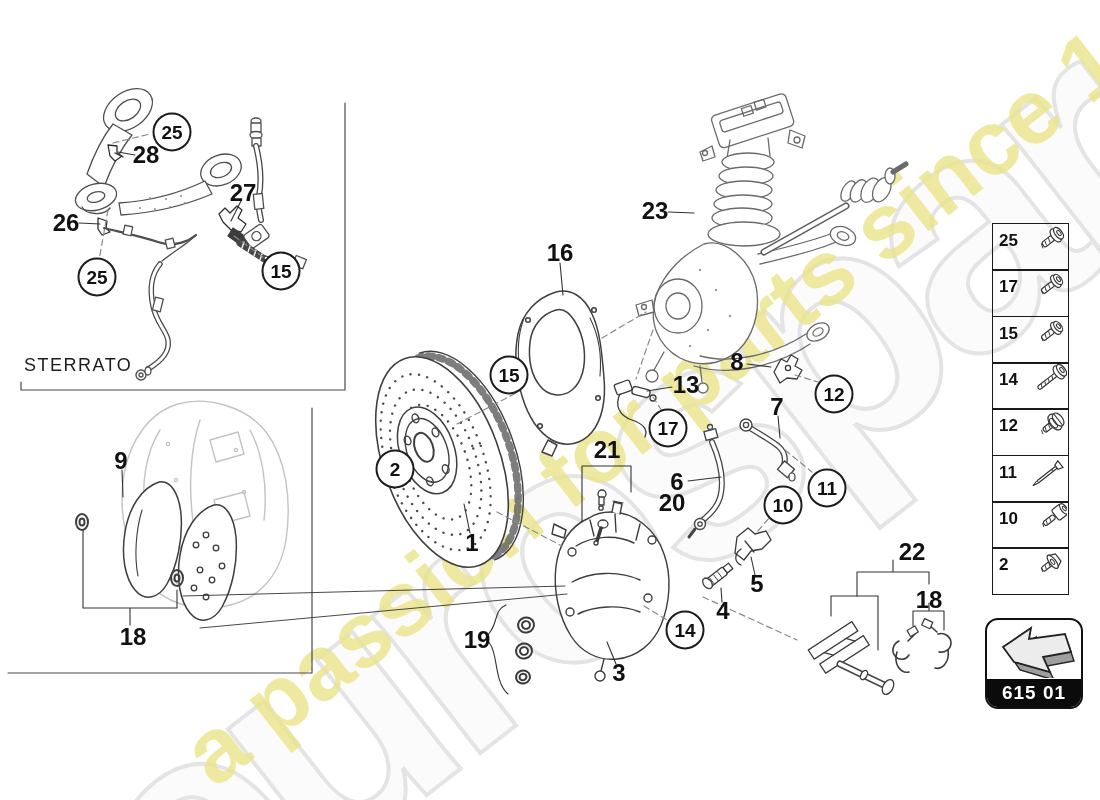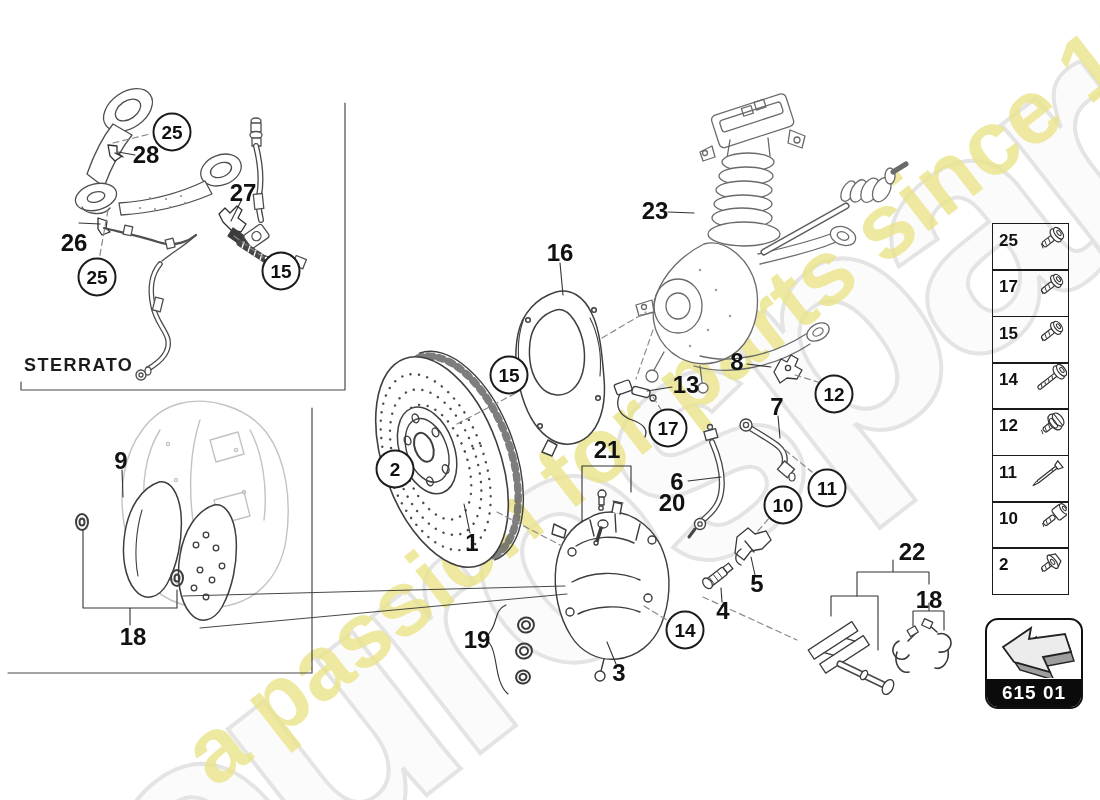--- a/index.html
+++ b/index.html
@@ -12,21 +12,21 @@
            pointer-events:none;}
   .wm-yellow{position:absolute;left:195px;top:712px;font-size:92px;font-weight:bold;
            white-space:nowrap;color:#ebe48a;opacity:.8;transform:rotate(-38deg);
            transform-origin:0 50%;pointer-events:none;}
   svg.diagram{position:absolute;left:0;top:0;}
   
   .co{position:absolute;transform:translate(-50%,-50%);font-weight:bold;font-size:24px;
       color:#111;line-height:1;}
   .co.circ{width:35px;height:35px;border:2.4px solid #1c1c1c;border-radius:50%;
       background:#fff;display:flex;align-items:center;justify-content:center;font-size:19px;}
-  .sterrato{position:absolute;left:24px;top:355px;font-size:18px;font-weight:bold;
+  .sterrato{position:absolute;left:24px;top:355px;font-size:18px;font-weight:normal;
       letter-spacing:1.5px;color:#1c1c1c;}
   
   .sidebar{position:absolute;left:992px;top:223px;width:77px;}
   .sb-row{box-sizing:border-box;width:77px;height:48px;border:1.7px solid #1a1a1a;
       margin-top:-1.7px;background:transparent;display:flex;align-items:center;}
   .sb-row:first-child{margin-top:0;}
   .sb-num{font-weight:bold;font-size:17px;color:#111;padding:2px 0 14px 6px;}
   .sb-icon{margin-left:auto;margin-right:1px;}
   
   .nav-box{position:absolute;left:985px;top:618px;width:94px;height:87px;border:2.6px solid #111;
@@ -383,21 +383,21 @@
       <path d="M497,512 L562,546"></path>
       <path d="M644,606 L667,620"></path>
       <path d="M703,597 L797,640"></path>
     </g>
   </svg>
 
   <div id="callouts">
       <div class="co circ" style="left: 172px; top: 132px;">25</div>
       <div class="co" style="left: 146px; top: 155px;">28</div>
       <div class="co" style="left: 243px; top: 193px;">27</div>
-      <div class="co" style="left: 74px; top: 223px; margin-top: 20px;">26</div>
+      <div class="co" style="left: 66px; top: 223px;">26</div>
       <div class="co circ" style="left: 281px; top: 271px;">15</div>
       <div class="co circ" style="left: 97px; top: 277px;">25</div>
       <div class="co" style="left: 655px; top: 211px; text-align: right;">23</div>
       <div class="co" style="left: 560px; top: 253px;">16</div>
       <div class="co circ" style="left: 395px; top: 469px;">2</div>
       <div class="co circ" style="left: 509px; top: 375px;">15</div>
       <div class="co" style="left: 686px; top: 385px;">13</div>
       <div class="co circ" style="left: 668px; top: 428px;">17</div>
       <div class="co" style="left: 737px; top: 362px;">8</div>
       <div class="co circ" style="left: 834px; top: 394px;">12</div>

